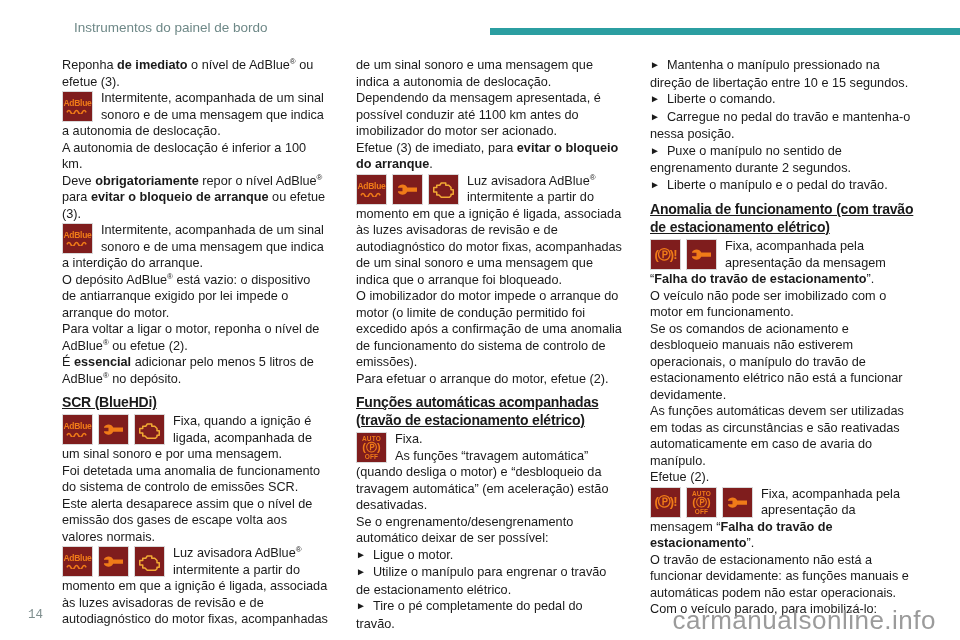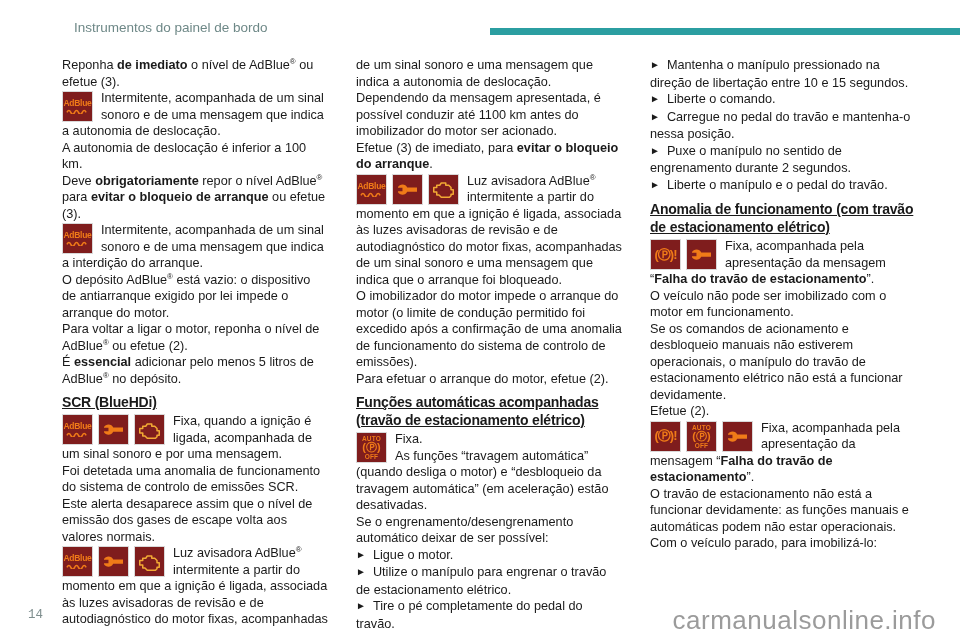--- a/index.html
+++ b/index.html
@@ -153,20 +153,21 @@
               <span class="pexcl">(Ⓟ)!</span>
             </span>
             <span class="icon-box">
               <svg width="19" height="19" viewBox="0 0 24 24">
                 <path transform="rotate(-45 12 12)" fill="#f07b18" d="M22.7 19 13.6 9.9c.9-2.3.4-5-1.5-6.9-2-2-5-2.4-7.4-1.3L9 6 6 9 1.6 4.7C.4 7.1.9 10.1 2.9 12.1c1.9 1.9 4.6 2.4 6.9 1.5l9.1 9.1c.4.4 1 .4 1.4 0l2.3-2.3c.5-.4.5-1.1.1-1.4z"></path>
               </svg>
             </span>
           </span>Fixa, acompanhada pela apresentação da mensagem “<b>Falha do travão de estacionamento</b>”.</div>
         <div class="p">O veículo não pode ser imobilizado com o motor em funcionamento.</div>
         <div class="p">Se os comandos de acionamento e desbloqueio manuais não estiverem operacionais, o manípulo do travão de estacionamento elétrico não está a funcionar devidamente.</div>
+        <div class="p">As funções automáticas devem ser utilizadas em todas as circunstâncias e são reativadas automaticamente em caso de avaria do manípulo.</div>
         <div class="p">Efetue (2).</div>
         <div class="p iconp"><span class="icon-group">
             <span class="icon-box">
               <span class="pexcl">(Ⓟ)!</span>
             </span>
             <span class="icon-box">
               <span class="apo apo0">AUTO</span>
               <span class="apo apo1">(Ⓟ)</span>
               <span class="apo apo2">OFF</span>
             </span>

